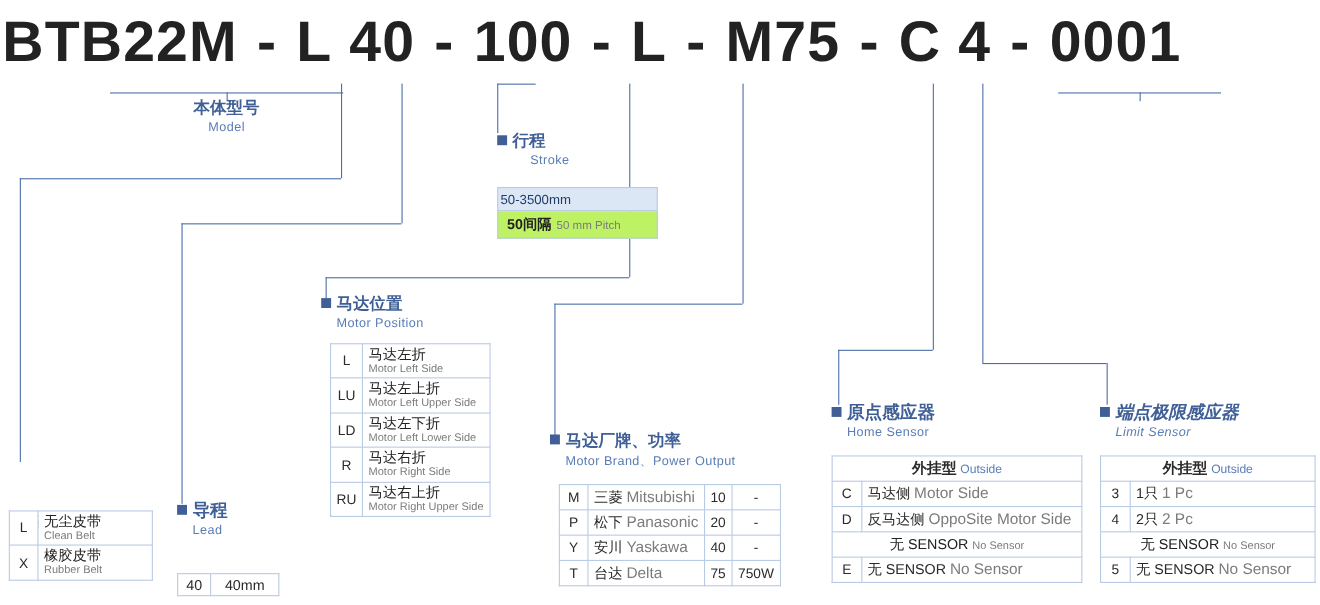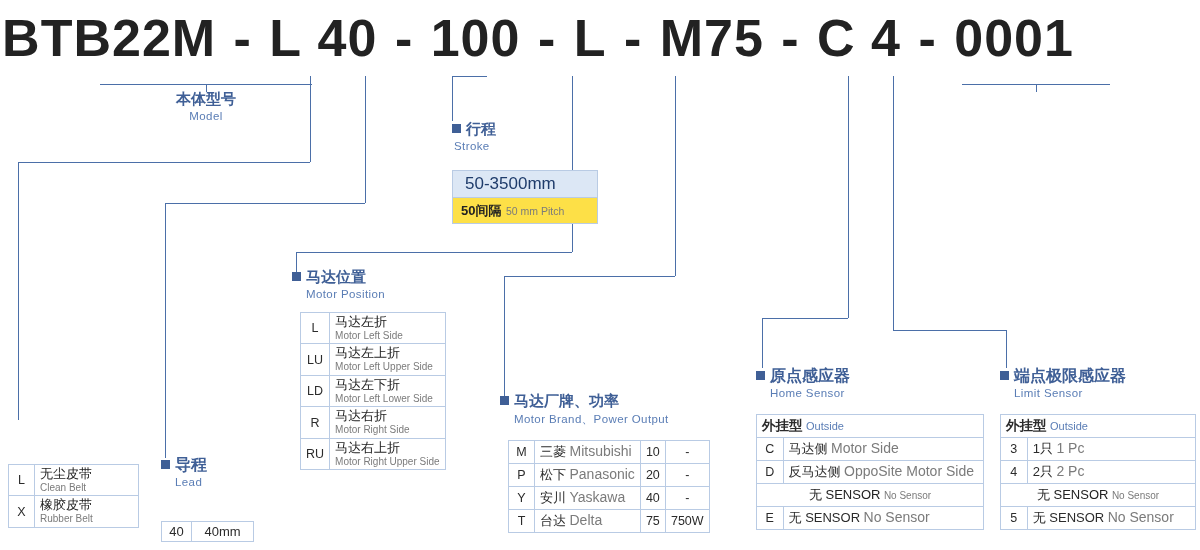--- a/index.html
+++ b/index.html
@@ -57,37 +57,37 @@
   }
   td.key {
     text-align:center; font-size:14px; color:#333;
     width:26px;
   }
   td.val .cn { font-size:13px; color:#222; line-height:1.15; }
   td.val .en { font-size:10px; color:#7b7b7b; line-height:1.15; }
   td.inline .cn { font-size:13px; }
   td.inline .en { font-size:14px; color:#7b7b7b; }
   td.head {
-    background:#dce7f5; text-align:left; color:#2b4b80;
+    background:#dce7f5; text-align:center; color:#2b4b80;
   }
   td.band {
     background:#dce7f5; text-align:center;
   }
   td.band .cn { font-size:13px; color:#222; }
   td.band .en { font-size:10px; color:#7b7b7b; }
   td.nowrapmid { text-align:center; }
 
   
   .strokebox { position:absolute; }
   .strokebox .r1 {
     background:#dce7f5; border:1px solid #b9cbe4;
-    font-size:17px; color:#1f3c6b; padding:3px 12px;
+    font-size:12px; color:#1f3c6b; padding:3px 2px;
   }
   .strokebox .r2 {
-    background:#fde047; border:1px solid #b9cbe4; border-top:none;
+    background:#bef264; border:1px solid #b9cbe4; border-top:none;
     padding:3px 8px;
   }
   .strokebox .r2 .cn { font-size:13px; color:#222; font-weight:700; }
   .strokebox .r2 .en { font-size:10.5px; color:#7b7b7b; }
 </style>
 </head>
 <body>
 
 <div id="stage">
 
@@ -145,21 +145,21 @@
   <div class="grp center" style="left:106px; top:90px; width:200px;">
     <div class="cn">本体型号</div>
     <div class="en">Model</div>
   </div>
 
 
   <div class="grp" style="left:452px; top:120px;">
     <div class="cn">
       <span class="sq"></span><span>行程</span>
     </div>
-    <div class="en" style="margin-left:2px;">Stroke</div>
+    <div class="en" style="margin-left:30px;">Stroke</div>
   </div>
   <div class="strokebox" style="left:452px; top:170px; width:146px;">
     <div class="r1">50-3500mm</div>
     <div class="r2">
       <span class="cn">50间隔</span>
       <span class="en">50 mm Pitch</span>
     </div>
   </div>
 
   <div class="grp" style="left:292px; top:268px;">
@@ -332,21 +332,21 @@
       <tr>
         <td class="key">E</td>
         <td class="inline">
           <span class="cn">无 SENSOR</span>
           <span class="en">No Sensor</span>
         </td>
       </tr>
     </tbody>
   </table>
 
-  <div class="grp" style="left:1000px; top:366px;">
+  <div class="grp" style="left:1000px; top:366px;font-style:italic;">
     <div class="cn" style="font-size:16px;">
       <span class="sq"></span><span>端点极限感应器</span>
     </div>
     <div class="en" style="margin-left:14px;">Limit Sensor</div>
   </div>
   <table class="tb" style="left:1000px; top:414px; width:196px;">
     <tbody>
       <tr>
         <td class="head" colspan="2">
           <span class="cn" style="font-size:13.5px; font-weight:700;">外挂型</span>

